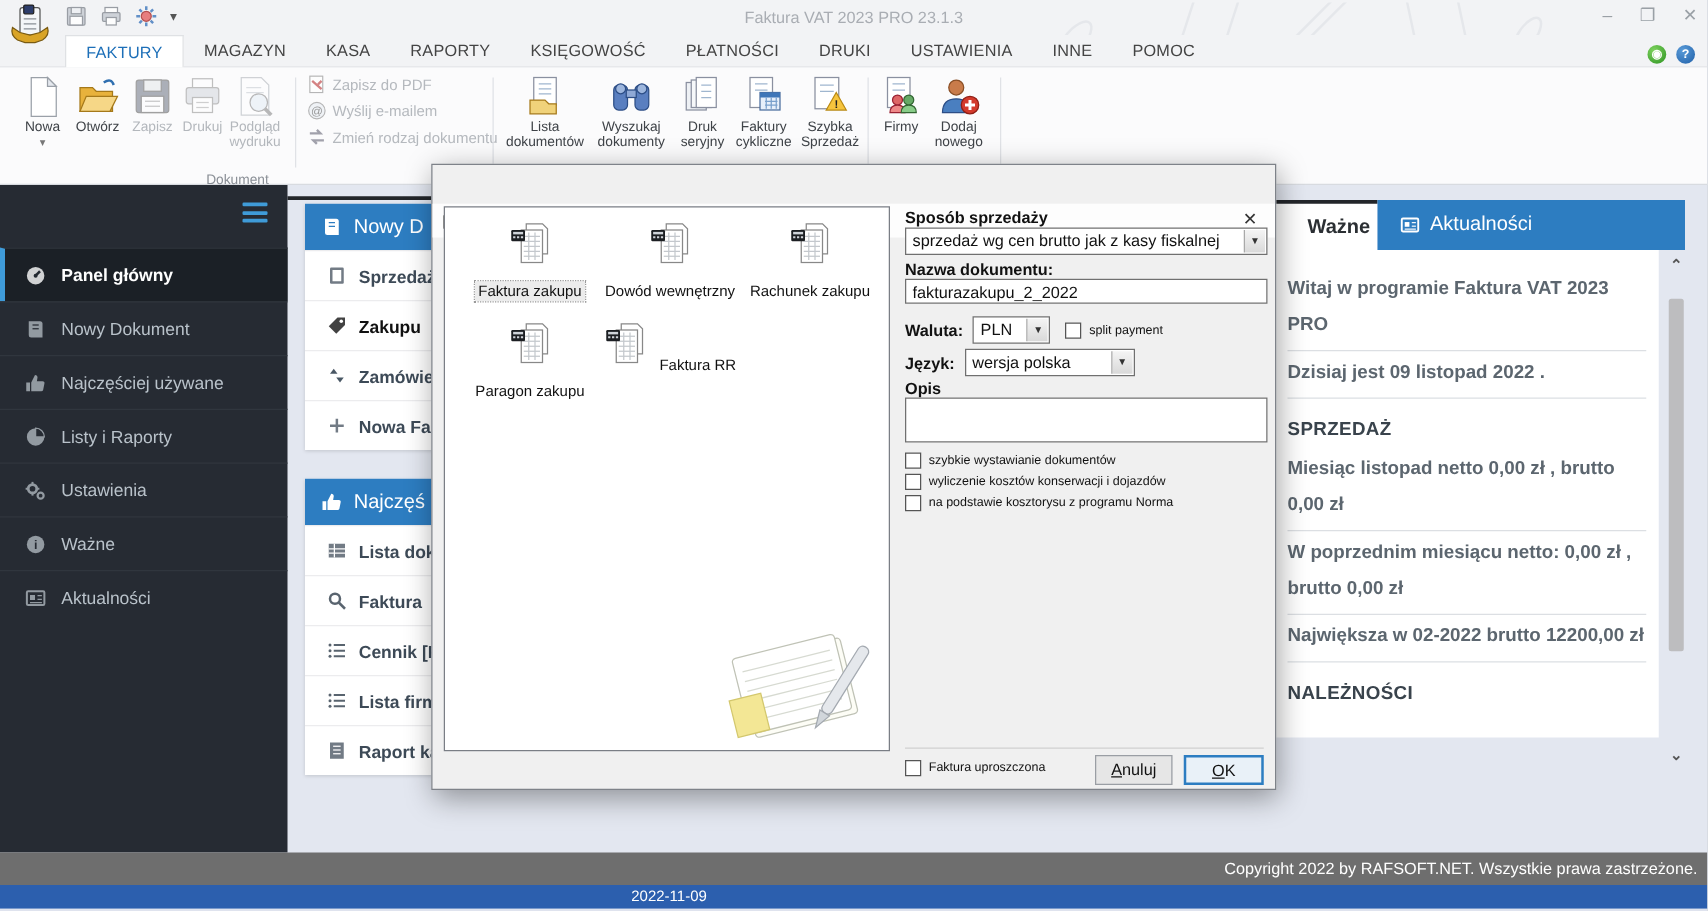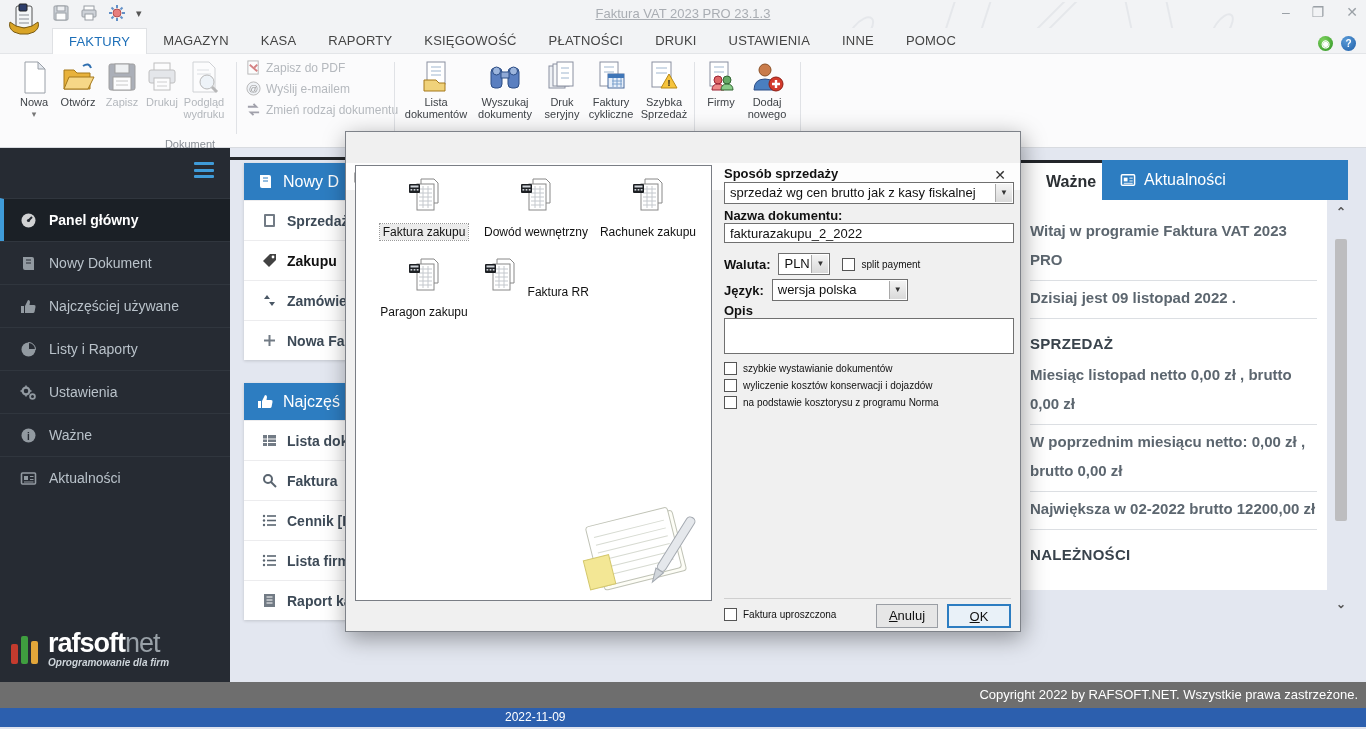--- a/index.html
+++ b/index.html
@@ -6,21 +6,21 @@
   html,body { background:#cfd3da; }
   body { font-family:"Liberation Sans", sans-serif; }
   #app { position:relative; width:1366px; height:729px; background:#e3e7f0; overflow:hidden; }
 
   
   .titlebar { position:absolute; left:0; top:0; width:1366px; height:28px; background:#f2f3f5; }
   .app-logo { position:absolute; left:6px; top:2px; width:36px; height:36px; z-index:5; }
   .qat { position:absolute; left:52px; top:4px; display:flex; gap:10px; align-items:center; }
   .qat .qicon { width:18px; height:18px; opacity:.85; }
   .qat .caret { color:#555; font-size:11px; }
-  .win-title { position:absolute; left:0; right:0; top:6px; text-align:center; color:#a9adb3; font-size:13px;text-decoration:underline; }
+  .win-title { position:absolute; left:0; right:0; top:6px; text-align:center; color:#a9adb3; font-size:13px; }
   .winctrl { position:absolute; top:4px; right:8px; display:flex; gap:22px; color:#9aa0a6; font-size:14px; }
   .winctrl span { cursor:default; }
   .sketch { position:absolute; opacity:.12; }
 
   .tabrow { position:absolute; left:0; top:28px; width:1366px; height:26px; background:#f2f3f5; border-bottom:1px solid #e3e5e8; }
   .tabs { position:absolute; left:52px; top:0; display:flex; height:26px; }
   .rtab { padding:5px 16px 0 16px; font-size:13px; color:#444; letter-spacing:.2px; }
   .rtab.active { background:#fff; color:#1d6fb8; border:1px solid #dfe1e4; border-bottom:none; }
   .help-icons { position:absolute; right:10px; top:36px; display:flex; gap:8px; z-index:6; }
   .circ { width:15px; height:15px; border-radius:50%; color:#fff; font-size:10px; font-weight:bold; text-align:center; line-height:15px; }
@@ -401,31 +401,20 @@
         <svg class="ic" viewBox="0 0 17 17">
             <rect x="1.5" y="3" width="14" height="11" rx="1" fill="none" stroke="#aeb6bd" stroke-width="1.6"></rect>
             <rect x="4" y="6" width="4" height="4" fill="#aeb6bd"></rect>
             <line x1="10" y1="6.5" x2="13.5" y2="6.5" stroke="#aeb6bd"></line>
             <line x1="10" y1="9.5" x2="13.5" y2="9.5" stroke="#aeb6bd"></line>
             <line x1="4" y1="12" x2="13.5" y2="12" stroke="#aeb6bd"></line>
           </svg>
         <span>Aktualności</span>
       </div>
     </div>
-    <div class="brand">
-      <svg class="bars" viewBox="0 0 30 36">
-        <rect x="1" y="12" width="7" height="20" rx="2" fill="#c43b2e"></rect>
-        <rect x="11" y="4" width="7" height="28" rx="2" fill="#3f9e3f"></rect>
-        <rect x="21" y="9" width="7" height="23" rx="2" fill="#e2a63a"></rect>
-      </svg>
-      <div class="words">
-        <div class="line1"><span>rafsoft</span><span class="net">net</span></div>
-        <div class="line2">Oprogramowanie dla firm</div>
-      </div>
-    </div>
   </div>
 
   <div class="topline" style="left:230px;width:120px"></div>
 
   <div class="panelbox" style="top:163px">
     <div class="phead">
       <svg class="ic" viewBox="0 0 17 17">
           <path d="M3 2h9a2 2 0 0 1 2 2v11H5a2 2 0 0 1-2-2z" fill="#fff"></path>
           <line x1="6" y1="5" x2="11" y2="5" stroke="#2d7dc1"></line>
           <line x1="6" y1="8" x2="11" y2="8" stroke="#2d7dc1"></line>
@@ -722,21 +711,21 @@
       <div class="dlabel" style="position:absolute;top:4px">Sposób sprzedaży</div>
       <div class="combo" style="position:absolute;top:20px;width:290px">
         <span>sprzedaż wg cen brutto jak z kasy fiskalnej</span>
         <span class="btn">▼</span>
       </div>
       <div class="dlabel" style="position:absolute;top:46px">Nazwa dokumentu:</div>
       <input class="tinput" type="text" style="position: absolute; top: 61px;" value="fakturazakupu_2_2022">
 
       <div class="inlinerow" style="top:91px;left:0">
         <span class="dlabel">Waluta:</span>
-        <div class="combo" style="width:52px">
+        <div class="combo" style="width:62px">
           <span>PLN</span>
           <span class="btn">▼</span>
         </div>
         <div class="chkrow" style="margin-left:4px">
           <span class="chk"></span>
           <span>split payment</span>
         </div>
       </div>
 
       <div class="inlinerow" style="top:117px;left:0">

